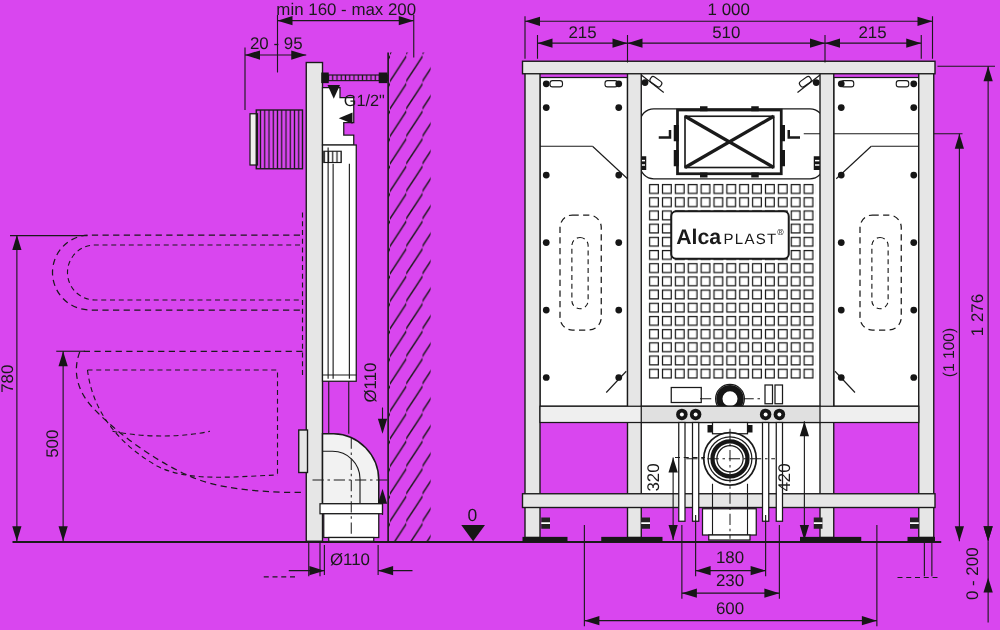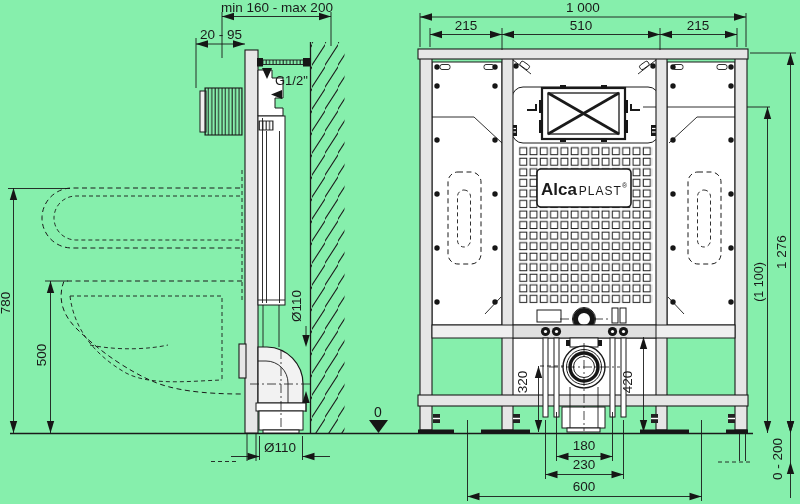--- a/index.html
+++ b/index.html
@@ -1,16 +1,16 @@
 <!DOCTYPE html>
 <html><head>
 <meta charset="utf-8">
 <style>
   html,body{margin:0;padding:0;background:#ffffff;}
-  .stage{position:relative;width:800px;height:504px;background:#86efac;overflow:hidden;
+  .stage{position:relative;width:800px;height:504px;background:#d946ef;overflow:hidden;
          font-family:"Liberation Sans", sans-serif;}
   svg{display:block;}
   text{fill:#1a1a1a;font-family:"Liberation Sans","DejaVu Sans",sans-serif;}
   .dim{font-size:13.5px;}
   .dim-sm{font-size:12.5px;}
   .thin{stroke:#1a1a1a;stroke-width:0.9;fill:none;}
   .med{stroke:#1a1a1a;stroke-width:1.3;fill:none;}
   .metal{fill:#e6e6e6;stroke:#1a1a1a;stroke-width:1.1;}
   .metal-lt{fill:#efefef;stroke:#1a1a1a;stroke-width:1;}
   .white{fill:#ffffff;stroke:#1a1a1a;stroke-width:1;}

